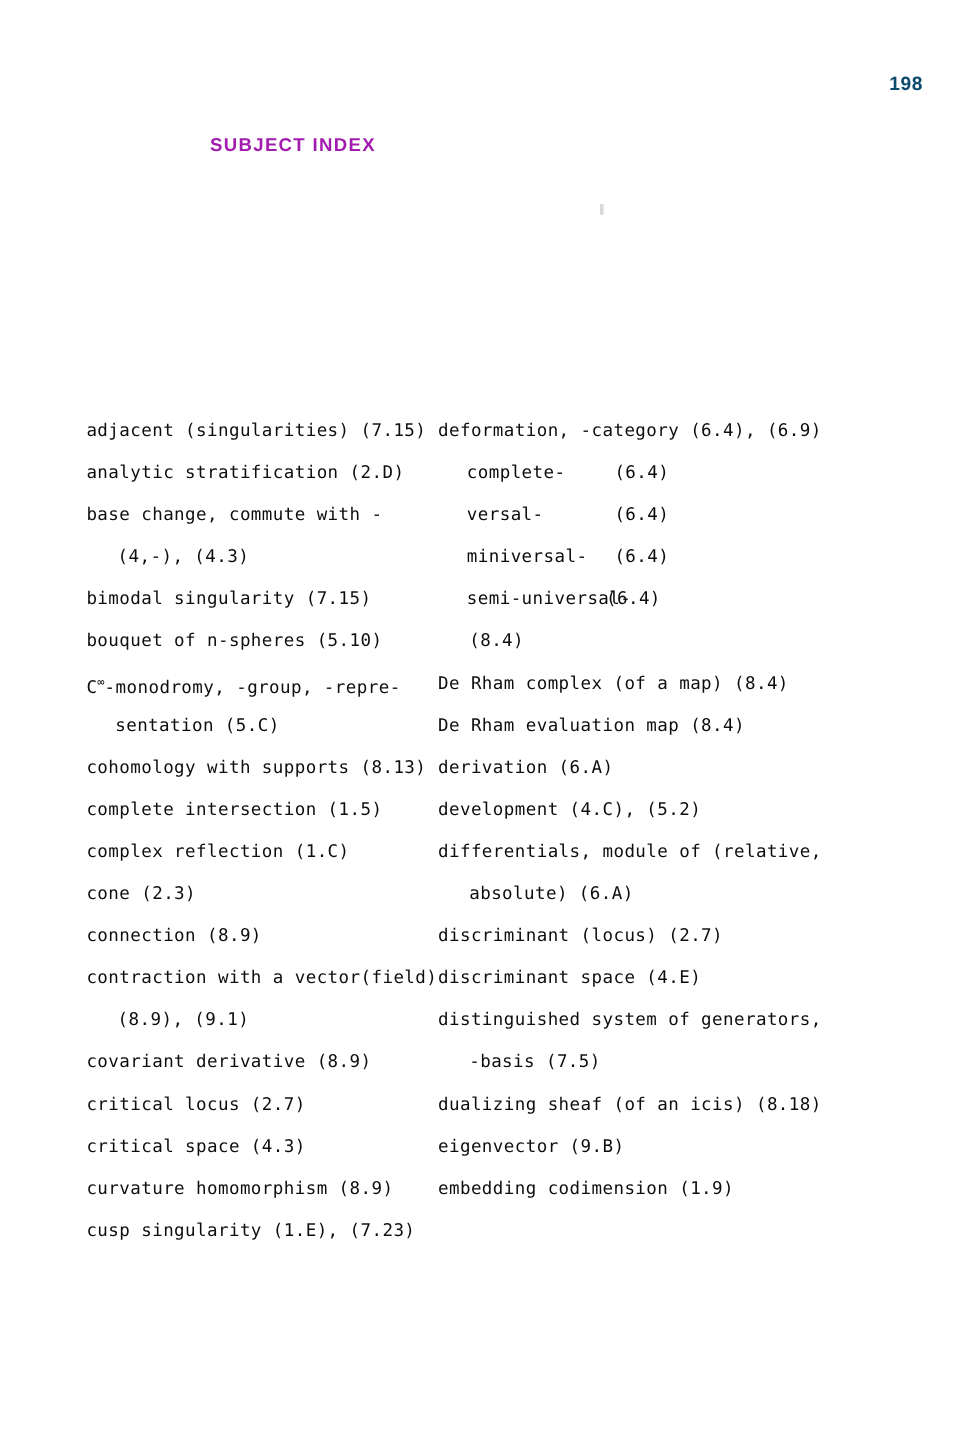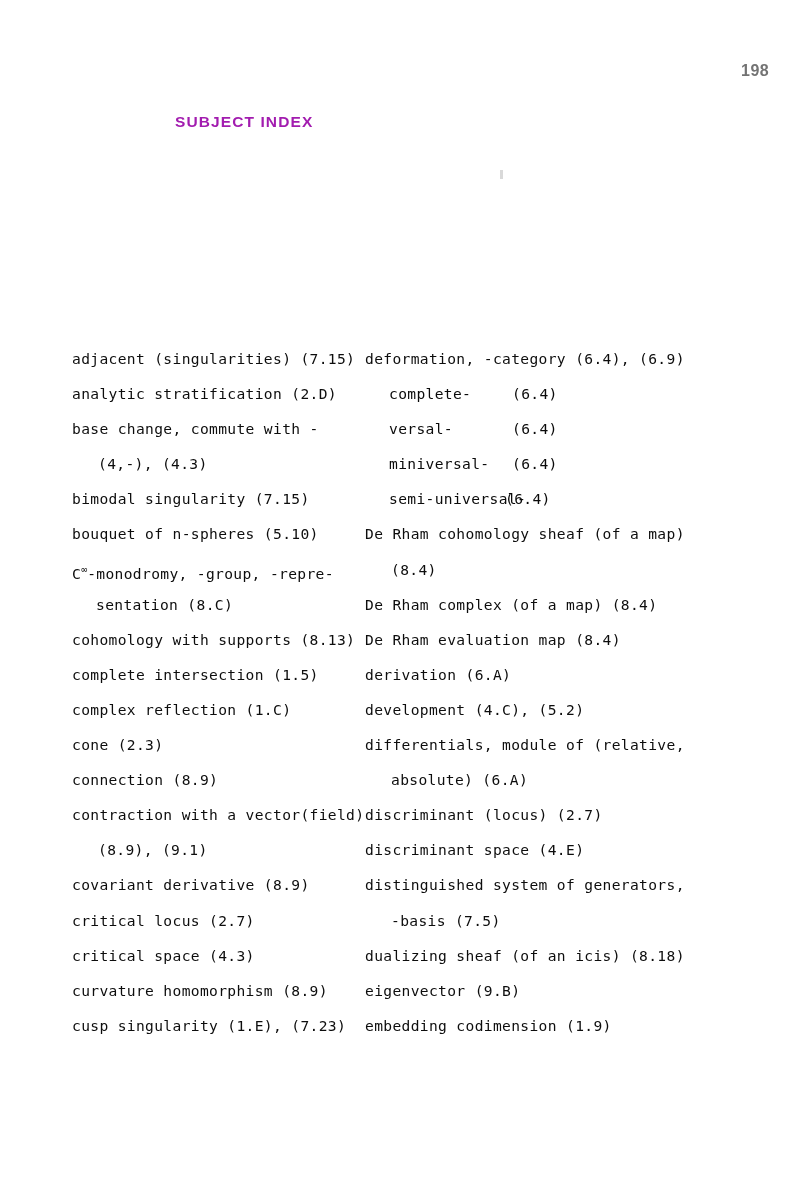--- a/index.html
+++ b/index.html
@@ -17,21 +17,21 @@
     color: #0a0a0a;
   }
   .page-number {
     position: absolute;
     top: 62px;
     right: 32px;
     font-family: "Liberation Sans", sans-serif;
     font-size: 16px;
     font-weight: 600;
     letter-spacing: 0.4px;
-    color: #737373;
+    color: #0c4a6e;
   }
   .index-title {
     position: absolute;
     top: 113px;
     left: 175px;
     font-family: "Liberation Sans", sans-serif;
     font-size: 15.5px;
     font-weight: bold;
     letter-spacing: 1.1px;
     color: #a21caf;
@@ -108,41 +108,40 @@
 
   <div class="columns">
     <div class="column column-left" id="left-column">
         <div class="entry-line">adjacent (singularities) (7.15)</div>
         <div class="entry-line">analytic stratification (2.D)</div>
         <div class="entry-line">base change, commute with -</div>
         <div class="entry-line indent-1">(4,-), (4.3)</div>
         <div class="entry-line">bimodal singularity (7.15)</div>
         <div class="entry-line">bouquet of n-spheres (5.10)</div>
         <div class="entry-line"><span>C</span><span class="sup-inf">∞</span><span>-monodromy, -group, -repre-</span></div>
-        <div class="entry-line indent-2">sentation (8.C)</div>
+        <div class="entry-line indent-2">sentation (5.C)</div>
         <div class="entry-line">cohomology with supports (8.13)</div>
         <div class="entry-line">complete intersection (1.5)</div>
         <div class="entry-line">complex reflection (1.C)</div>
         <div class="entry-line">cone (2.3)</div>
         <div class="entry-line">connection (8.9)</div>
         <div class="entry-line">contraction with a vector(field)</div>
         <div class="entry-line indent-1">(8.9), (9.1)</div>
         <div class="entry-line">covariant derivative (8.9)</div>
         <div class="entry-line">critical locus (2.7)</div>
         <div class="entry-line">critical space (4.3)</div>
         <div class="entry-line">curvature homomorphism (8.9)</div>
         <div class="entry-line">cusp singularity (1.E), (7.23)</div>
       </div>
     <div class="column column-right" id="right-column">
         <div class="entry-line">deformation, -category (6.4), (6.9)</div>
         <div class="sub-entry"><span class="sub-term">complete-</span><span class="sub-ref">(6.4)</span></div>
         <div class="sub-entry"><span class="sub-term">versal-</span><span class="sub-ref">(6.4)</span></div>
         <div class="sub-entry"><span class="sub-term">miniversal-</span><span class="sub-ref">(6.4)</span></div>
         <div class="sub-entry wide"><span class="sub-term">semi-universal-</span><span class="sub-ref">(6.4)</span></div>
-        <div class="entry-line">De Rham cohomology sheaf (of a map)</div>
         <div class="entry-line indent-1">(8.4)</div>
         <div class="entry-line">De Rham complex (of a map) (8.4)</div>
         <div class="entry-line">De Rham evaluation map (8.4)</div>
         <div class="entry-line">derivation (6.A)</div>
         <div class="entry-line">development (4.C), (5.2)</div>
         <div class="entry-line">differentials, module of (relative,</div>
         <div class="entry-line indent-1">absolute) (6.A)</div>
         <div class="entry-line">discriminant (locus) (2.7)</div>
         <div class="entry-line">discriminant space (4.E)</div>
         <div class="entry-line">distinguished system of generators,</div>

